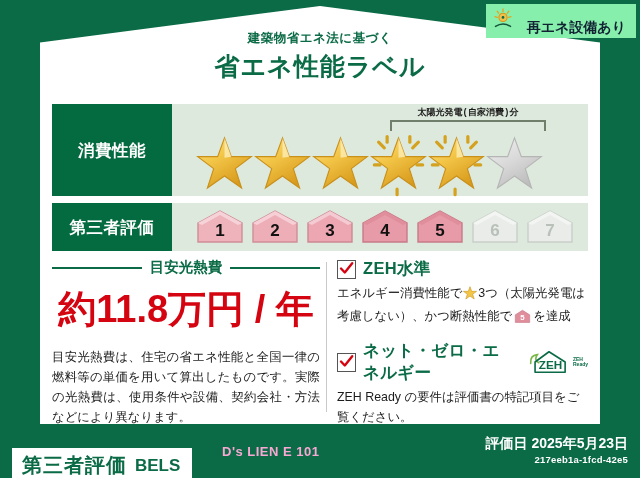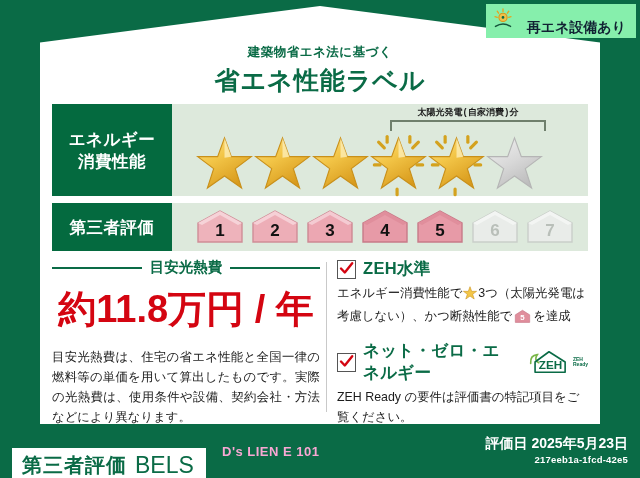--- a/index.html
+++ b/index.html
@@ -37,21 +37,21 @@
   .badge-renew{
     position:absolute;right:4px;top:4px;
     background:#86efac;
     padding:4px 10px 4px 6px;
     display:flex;align-items:flex-end;gap:13px;
     z-index:6;
   }
   .badge-renew .txt{font-size:14px;font-weight:bold;color:#123;line-height:1;}
   
   .title-wrap{
-    position:absolute;left:0;right:0;top:44px;text-align:center;z-index:5;
+    position:absolute;left:0;right:0;top:30px;text-align:center;z-index:5;
   }
   .title-sub{
     font-size:12.5px;font-weight:bold;color:#0a6b46;letter-spacing:.5px;
     margin-bottom:3px;
   }
   .title-main{
     font-size:25px;font-weight:bold;color:#0a6b46;letter-spacing:1px;
   }
   
   .perf{
@@ -149,21 +149,21 @@
   
   .footer{
     position:absolute;left:0;right:0;bottom:0;height:54px;
     background:#0a6b46;
   }
   .bels-box{
     position:absolute;left:12px;top:24px;background:#ffffff;
     padding:4px 12px 5px 10px;display:flex;align-items:center;gap:8px;
   }
   .bels-jp{font-size:20px;font-weight:bold;color:#0a6b46;letter-spacing:1px;}
-  .bels-en{font-size:23px;font-weight:normal;color:#0a6b46;letter-spacing:0px;font-family:"Liberation Sans",sans-serif;}
+  .bels-en{font-size:17px;font-weight:bold;color:#0a6b46;letter-spacing:0px;font-family:"Liberation Sans",sans-serif;}
   .prop-name{
     position:absolute;left:222px;top:20px;color:#f9a8d4;
     font-size:13px;font-weight:bold;letter-spacing:.5px;
   }
   .eval-date{
     position:absolute;right:12px;top:11px;color:#ffffff;
     font-size:14px;font-weight:bold;text-align:right;
   }
   .eval-id{
     position:absolute;right:12px;top:30px;color:#ffffff;
@@ -199,21 +199,20 @@
 
   <div class="title-wrap">
     <div class="title-sub">建築物省エネ法に基づく</div>
     <div class="title-main">省エネ性能ラベル</div>
   </div>
 
   <div class="perf">
 
     <div class="row" id="row-energy">
       <div class="rowlabel">
-        <span>エネルギー</span>
         <span>消費性能</span>
       </div>
       <div class="rowbody">
 
         <div class="solar-note">
           <div class="stxt">太陽光発電(自家消費)分</div>
           <div class="solar-bracket"></div>
         </div>
 
         <div class="stars">

